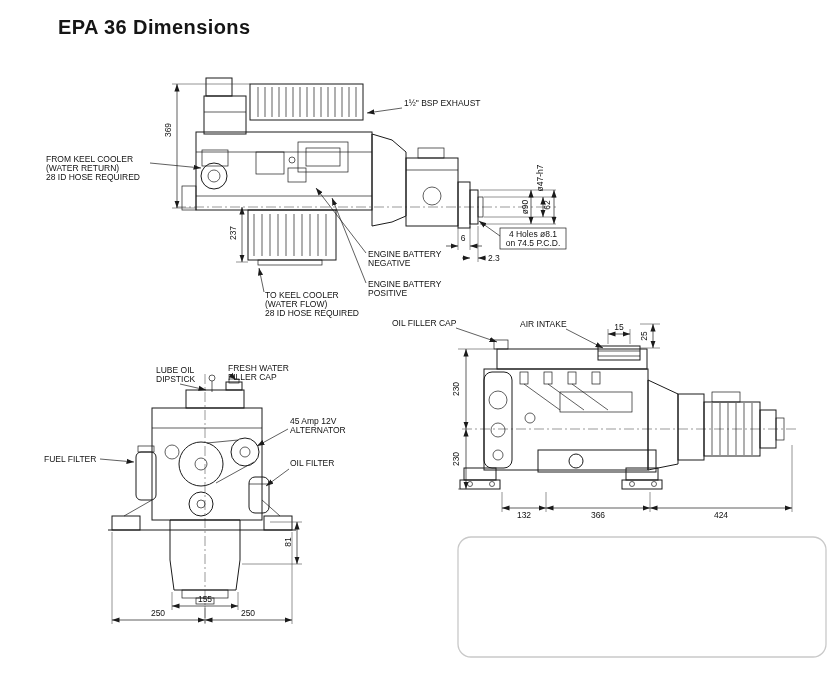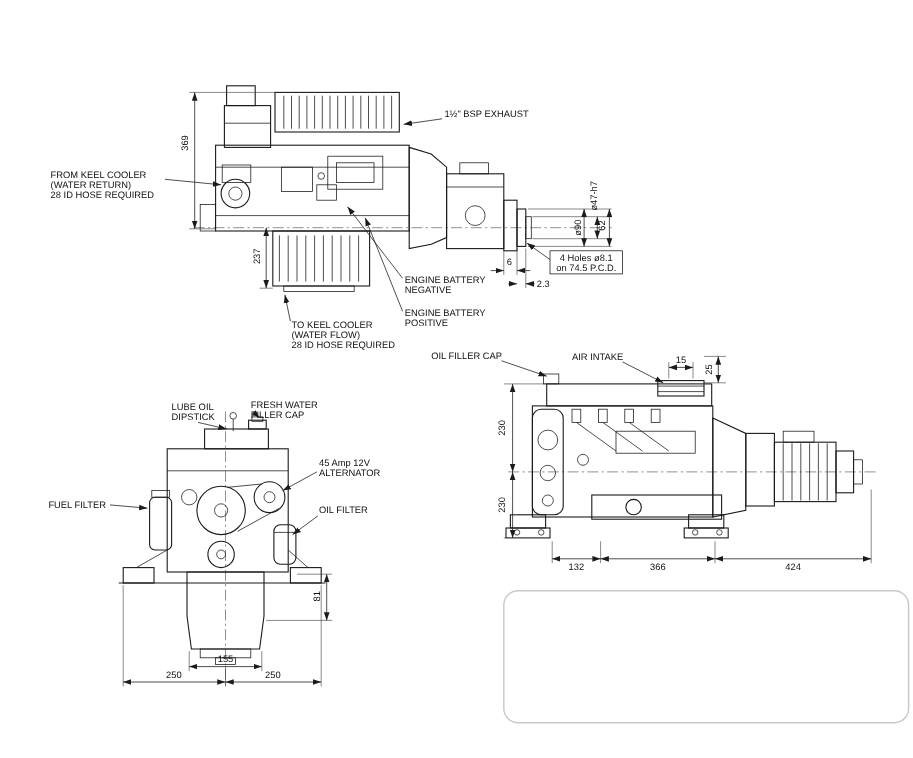--- a/index.html
+++ b/index.html
@@ -15,20 +15,21 @@
   .ldr{stroke:#1b1b1b;stroke-width:.7;fill:none;}
   .cl{stroke:#555;stroke-width:.6;fill:none;stroke-dasharray:10 3 2 3;}
   text.t{font-size:8.5px;fill:#111;font-family:"Liberation Sans",sans-serif;}
   text.d{font-size:8.5px;fill:#111;font-family:"Liberation Sans",sans-serif;}
   .panel{fill:#ffffff;stroke:#c9c9c9;stroke-width:1.3;}
 </style>
 </head>
 <body>
 
 <div id="page">
+  <div id="title">EPA 36 Dimensions</div>
 
   <svg width="830" height="689" viewBox="0 0 830 689">
     <defs>
       <marker id="arr" markerUnits="userSpaceOnUse" markerWidth="9" markerHeight="7" refX="7.5" refY="3" orient="auto-start-reverse">
         <path d="M0,0.4 L7.5,3 L0,5.6 Z" fill="#1b1b1b"></path>
       </marker>
       <pattern id="hd" width="3.5" height="3.5" patternUnits="userSpaceOnUse" patternTransform="rotate(45)">
         <line x1="0" y1="0" x2="0" y2="3.5" stroke="#2e2e2e" stroke-width="2"></line>
       </pattern>
       <pattern id="hl" width="5" height="5" patternUnits="userSpaceOnUse" patternTransform="rotate(45)">

